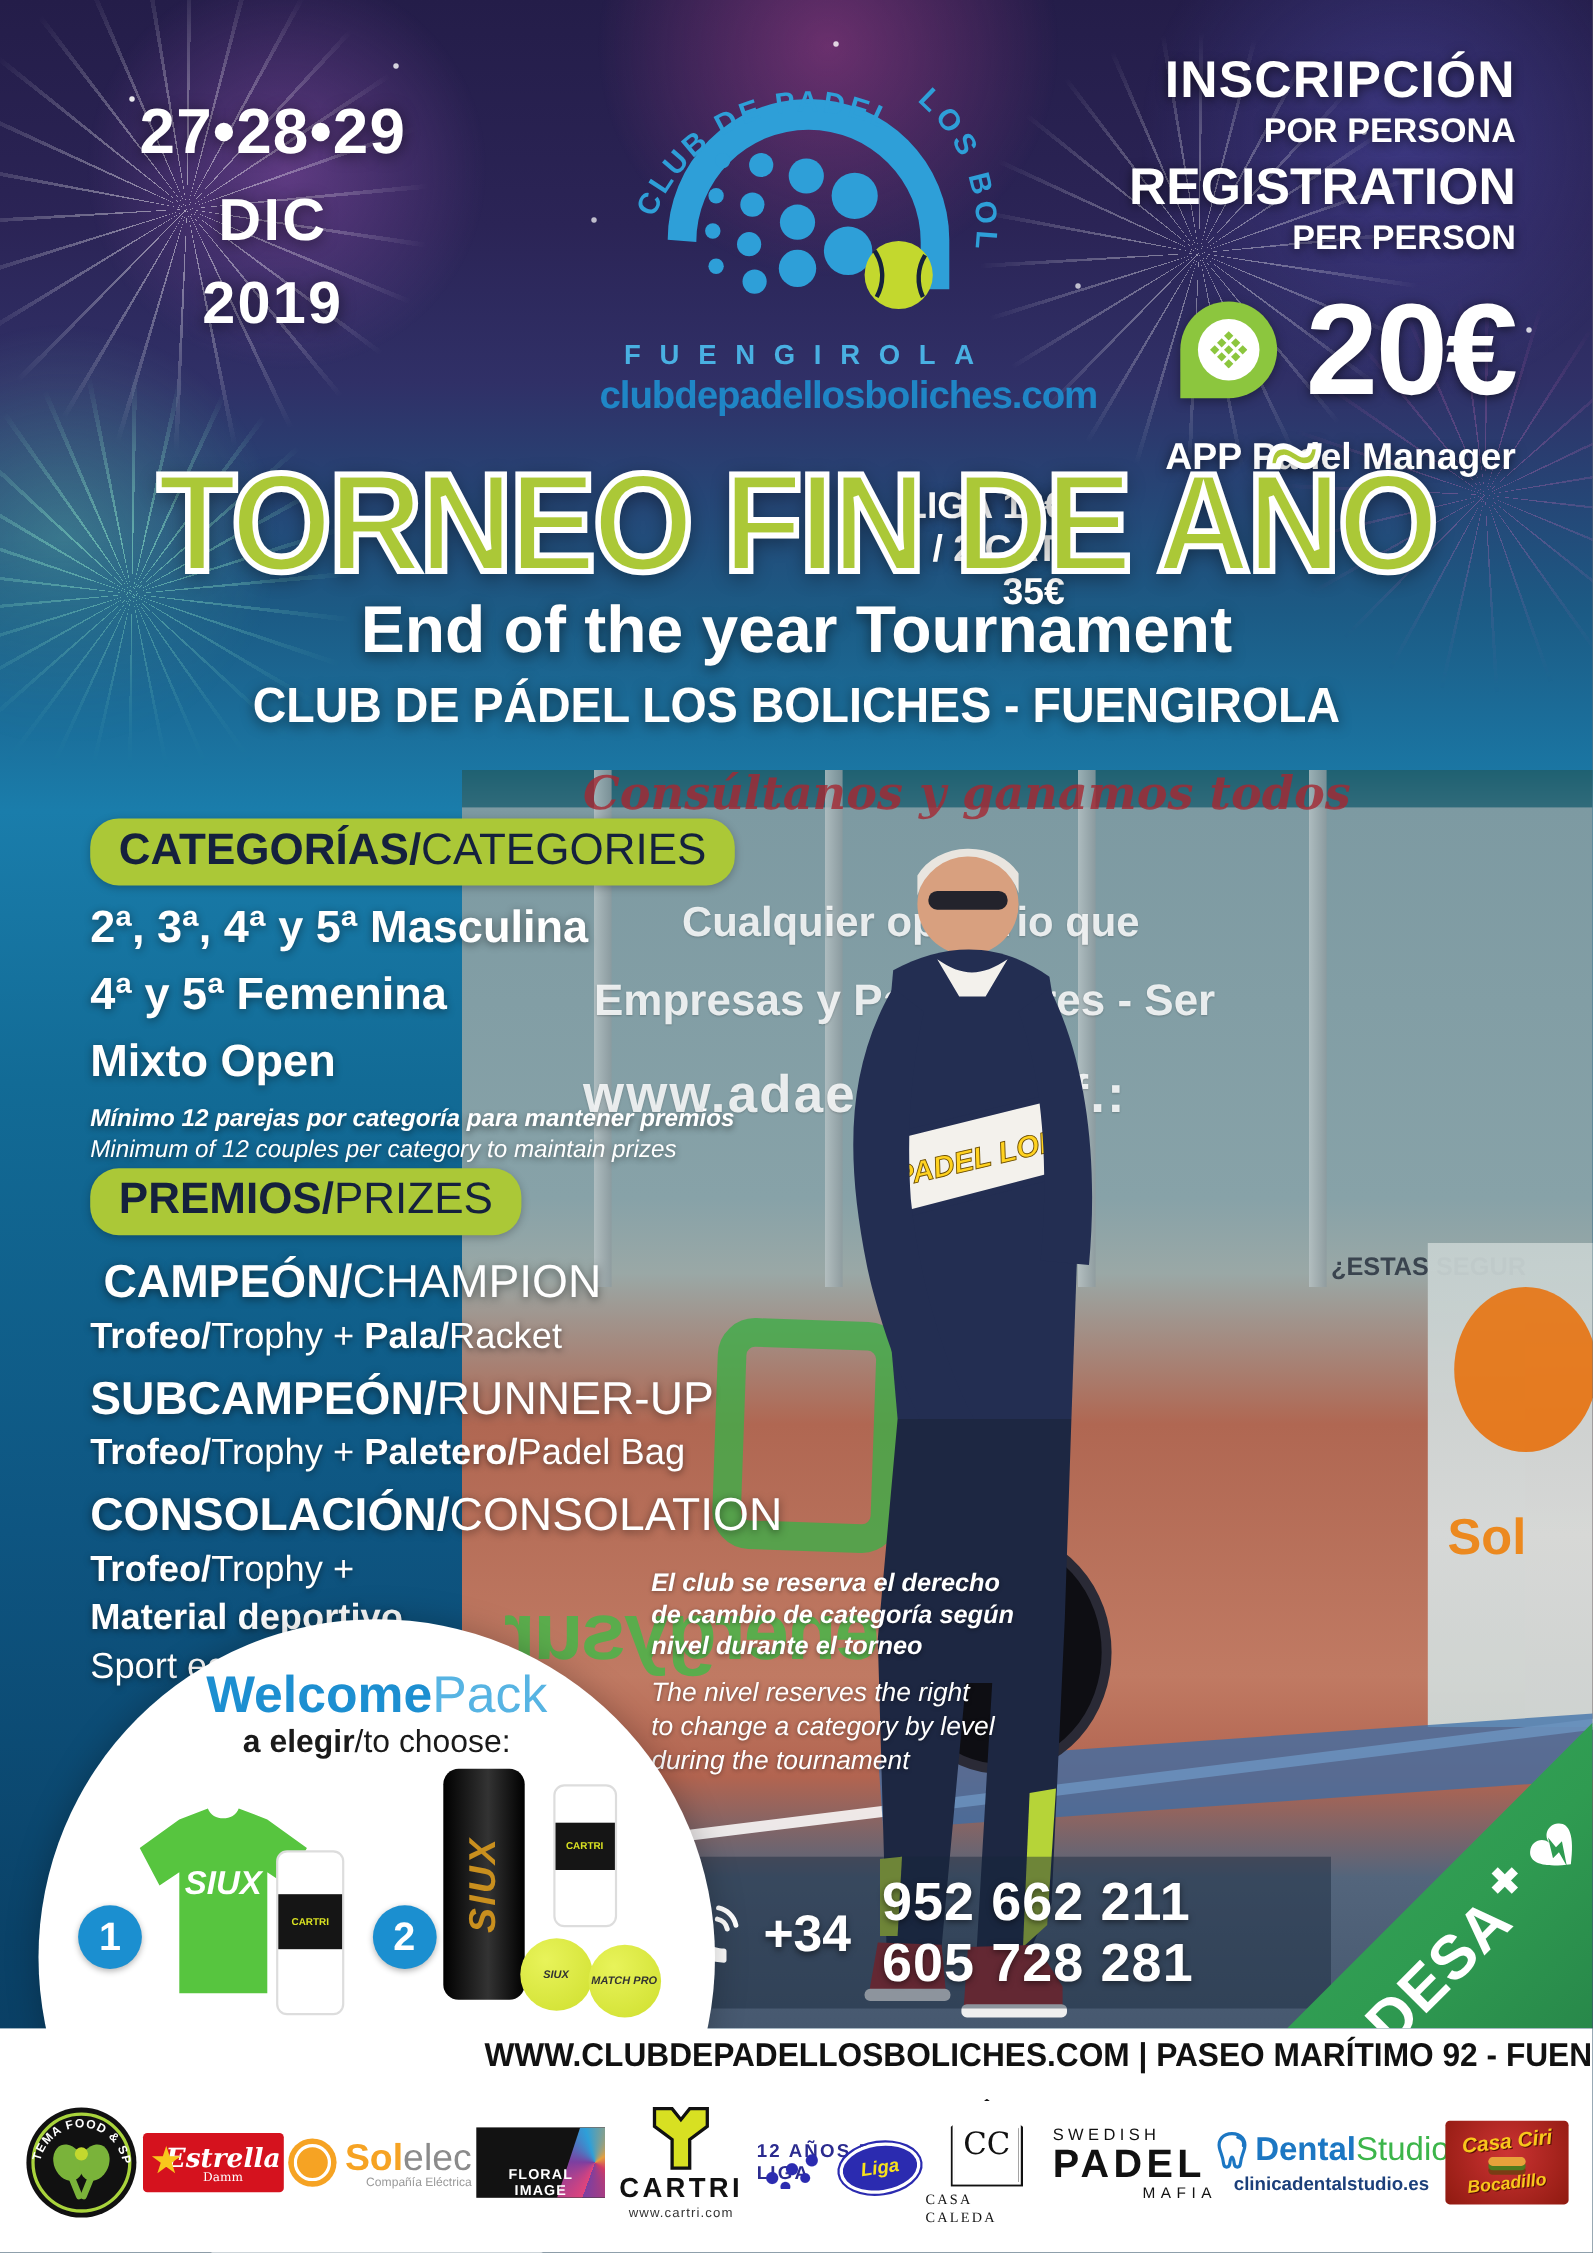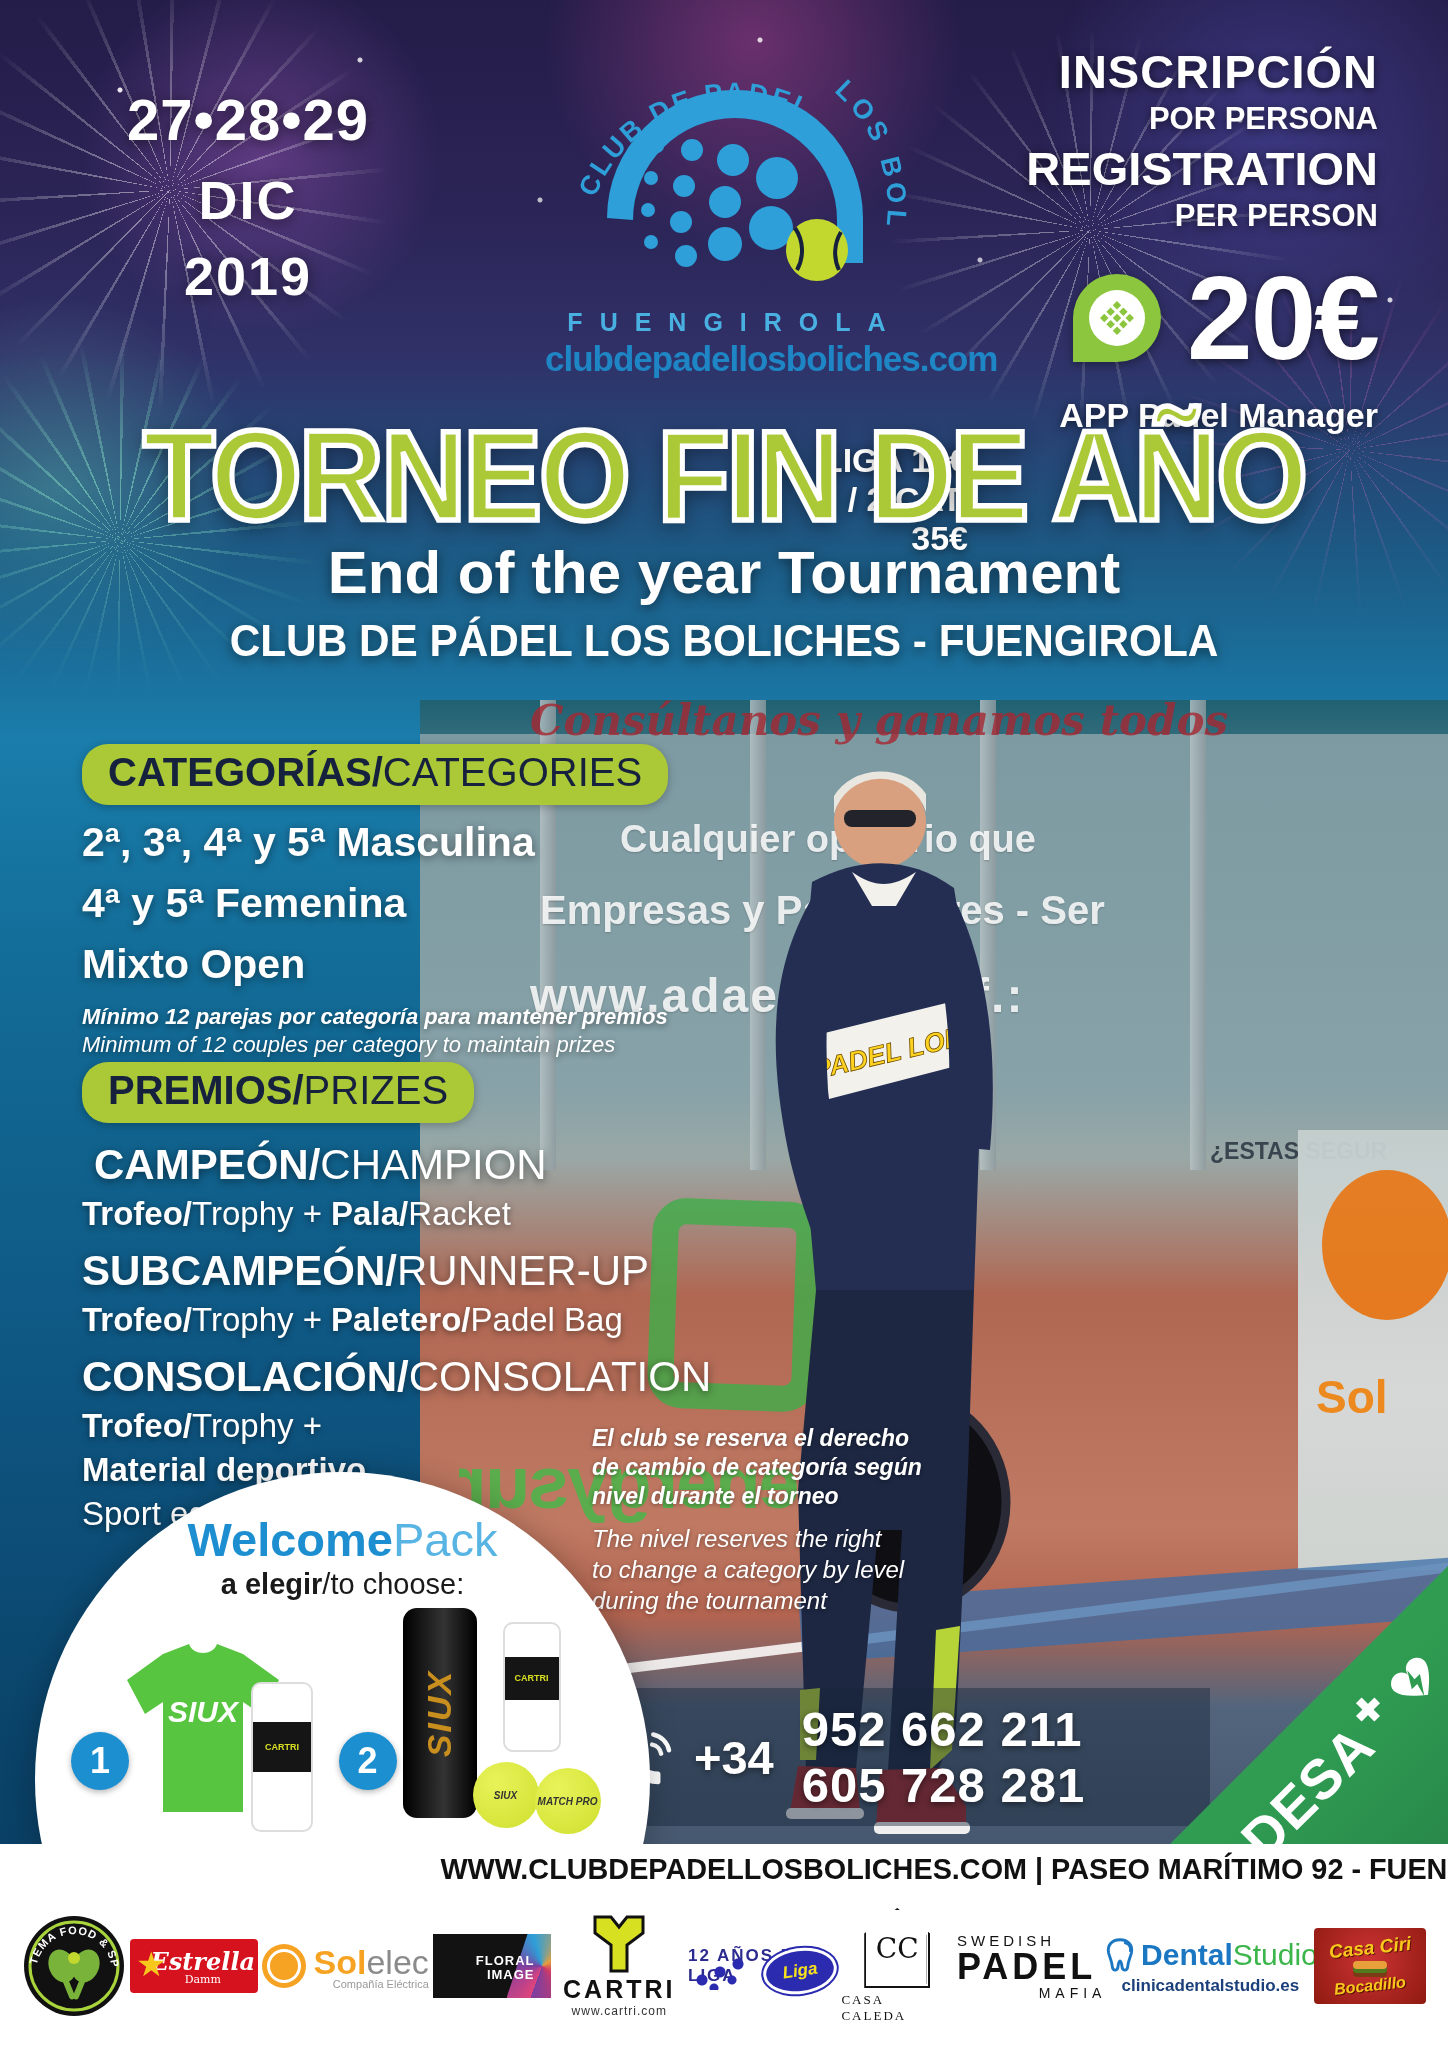--- a/index.html
+++ b/index.html
@@ -179,21 +179,21 @@
      display:flex; flex-direction:column; align-items:center; justify-content:center; color:#fff;}
   .estrella .star{ position:absolute; left:6px; top:8px; color:#f8c71c; font-size:34px; line-height:34px;}
   .estrella .nm{ font-family:"DejaVu Serif", serif; font-weight:700; font-style:italic; font-size:24px; margin-left:18px;}
   .estrella .sub{ font-family:"DejaVu Serif", serif; font-size:11px; margin-left:18px; margin-top:-3px;}
   .solelec{ flex-direction:row; gap:8px;}
   .sun{ width:44px; height:44px; border-radius:50%; background:#f6a323; border:5px dotted #f6a323; box-shadow:0 0 0 3px #fff inset;}
   .solelec .txt{ font-size:34px; font-weight:700;}
   .solelec .txt .p1{ color:#f6a323;} .solelec .txt .p2{ color:#8b8b8b; font-weight:400;}
   .solelec .sub{ font-size:11px; color:#9a9a9a; text-align:right; margin-top:-4px;}
   .floral{ width:118px; height:64px; background:#121212; position:relative; overflow:hidden;
-     display:flex; flex-direction:column; justify-content:flex-end; padding:16px;align-items:flex-end;}
+     display:flex; flex-direction:column; justify-content:flex-end; padding:0;}
   .floral::after{ content:""; position:absolute; right:-26px; top:0; width:70px; height:100%;
      background:conic-gradient(from 200deg,#e0447c,#7c3fa0,#2e9fd8,#e7a03c,#d03a66,#7c3fa0); 
      clip-path:polygon(30% 0,100% 0,100% 100%,0 100%);}
   .floral .t{ color:#fff; font-size:13px; font-weight:700; letter-spacing:1px; line-height:14px; z-index:2;}
   .cartri{ width:130px;}
   .cartri .nm{ font-size:25px; font-weight:700; letter-spacing:3px; color:#111; margin-top:2px;}
   .cartri .sub{ font-size:12px; color:#333; letter-spacing:1px;}
   .liga{ width:150px; position:relative;}
   .liga .t{ font-size:17px; font-weight:700; color:#2b2b8f; letter-spacing:2px; align-self:flex-start;}
   .liga .oval{ position:absolute; right:0; bottom:-8px; width:74px; height:46px; background:#2b2bb0;

